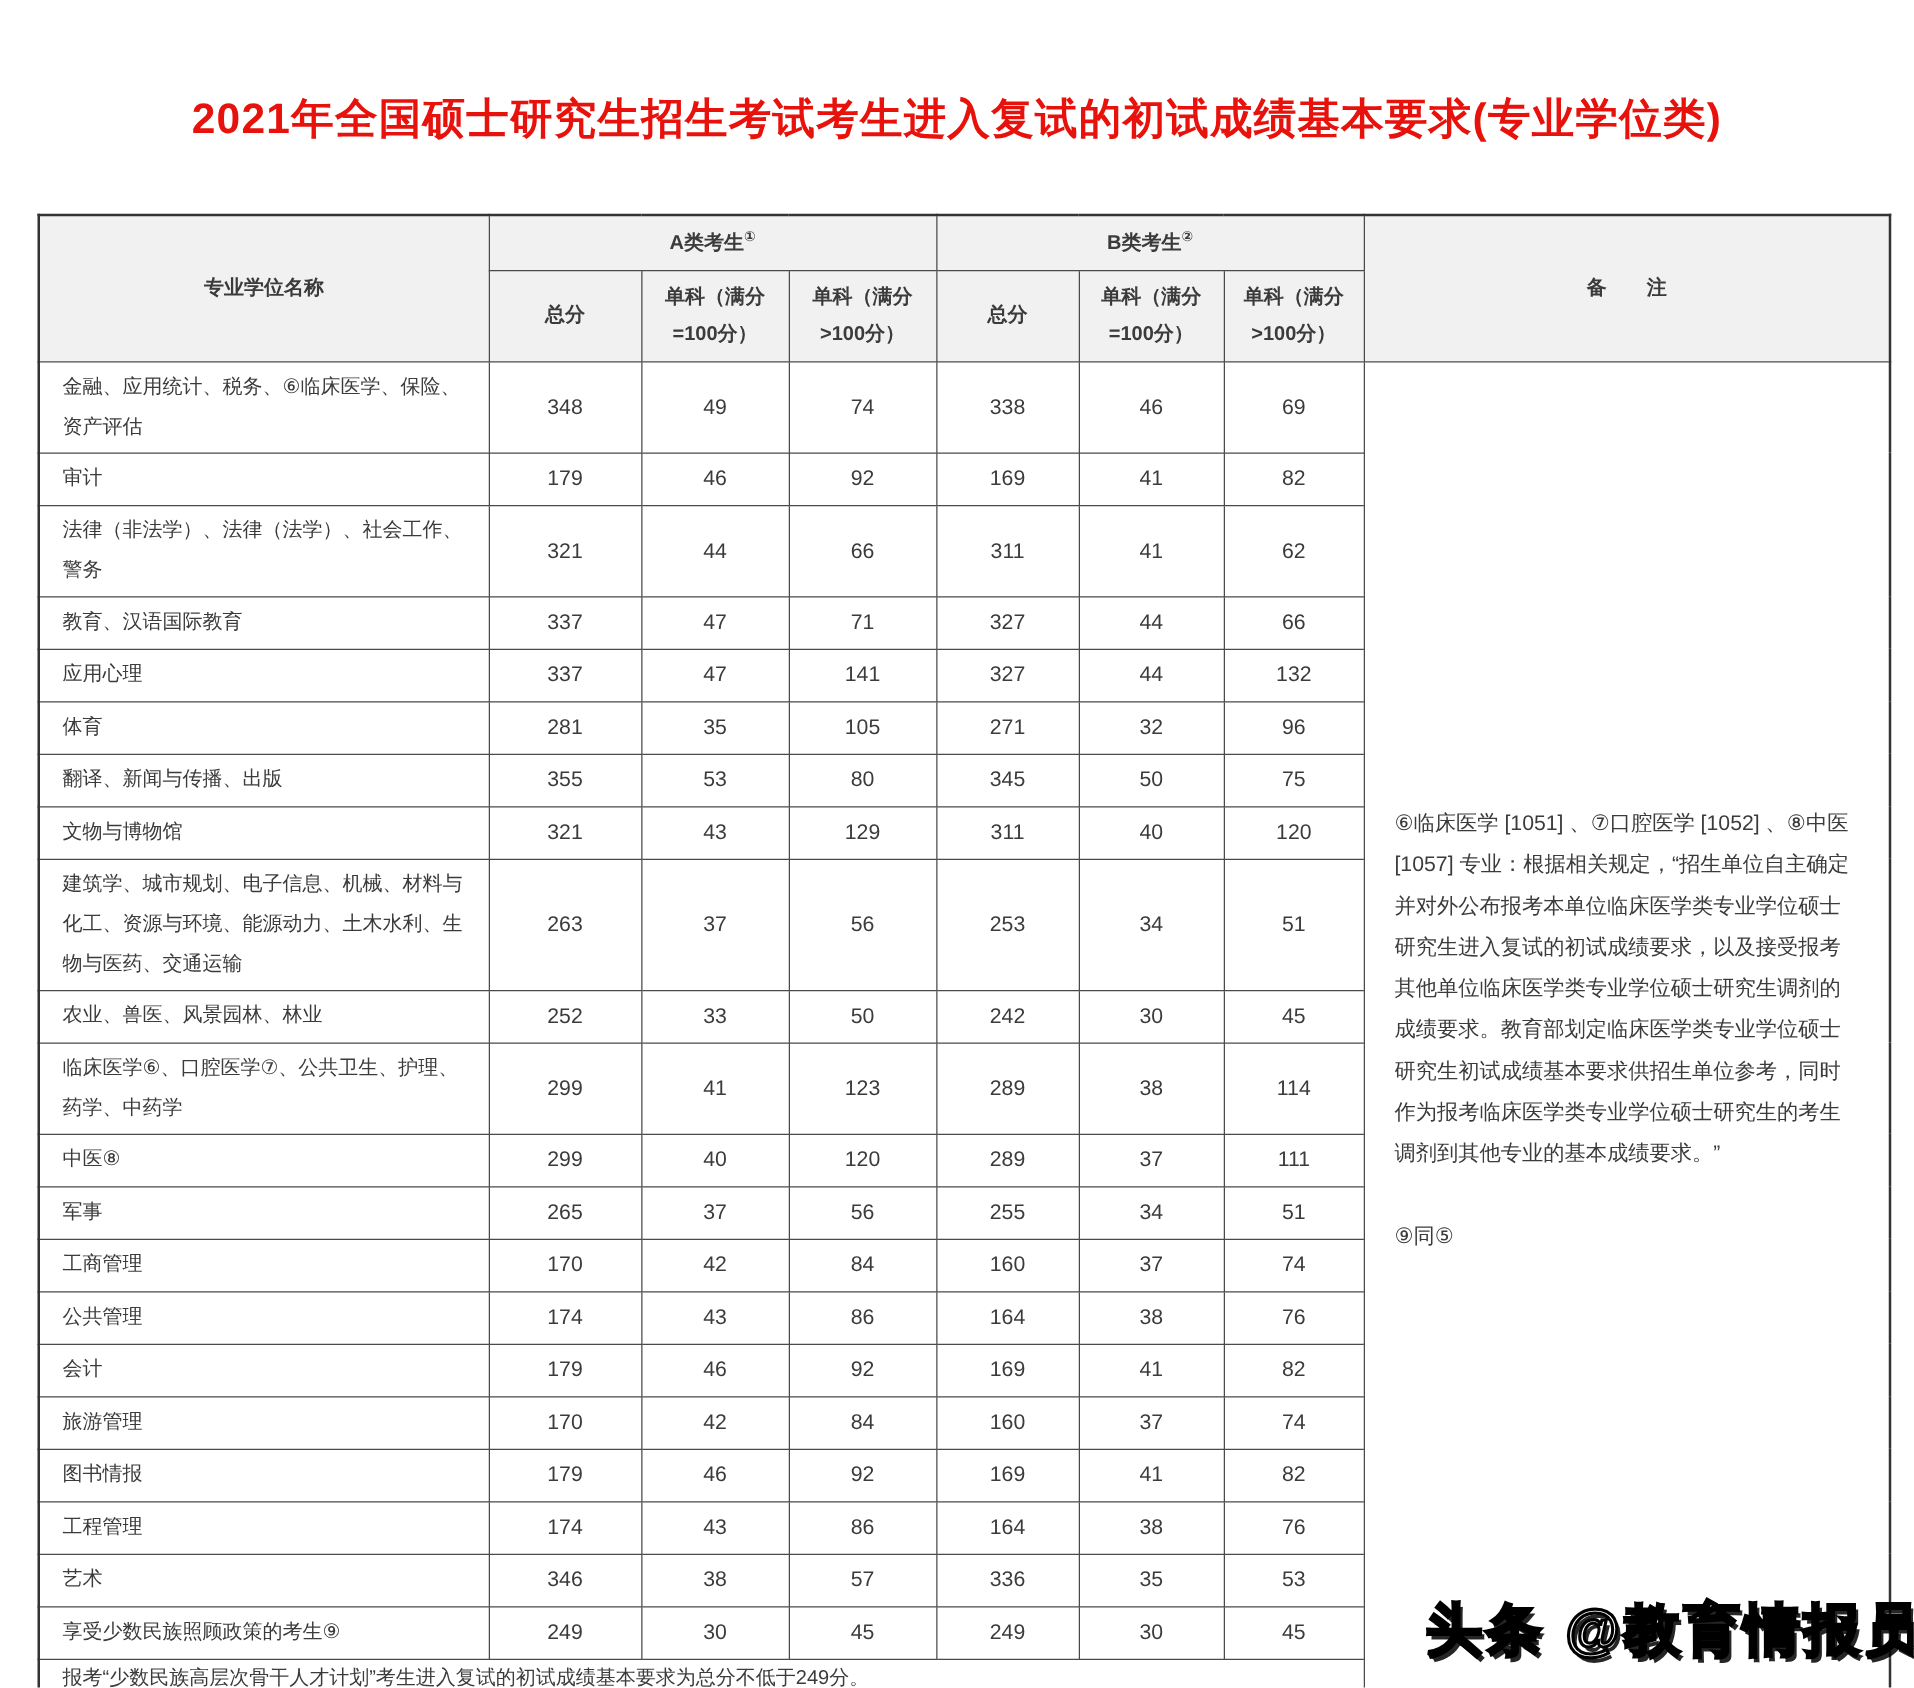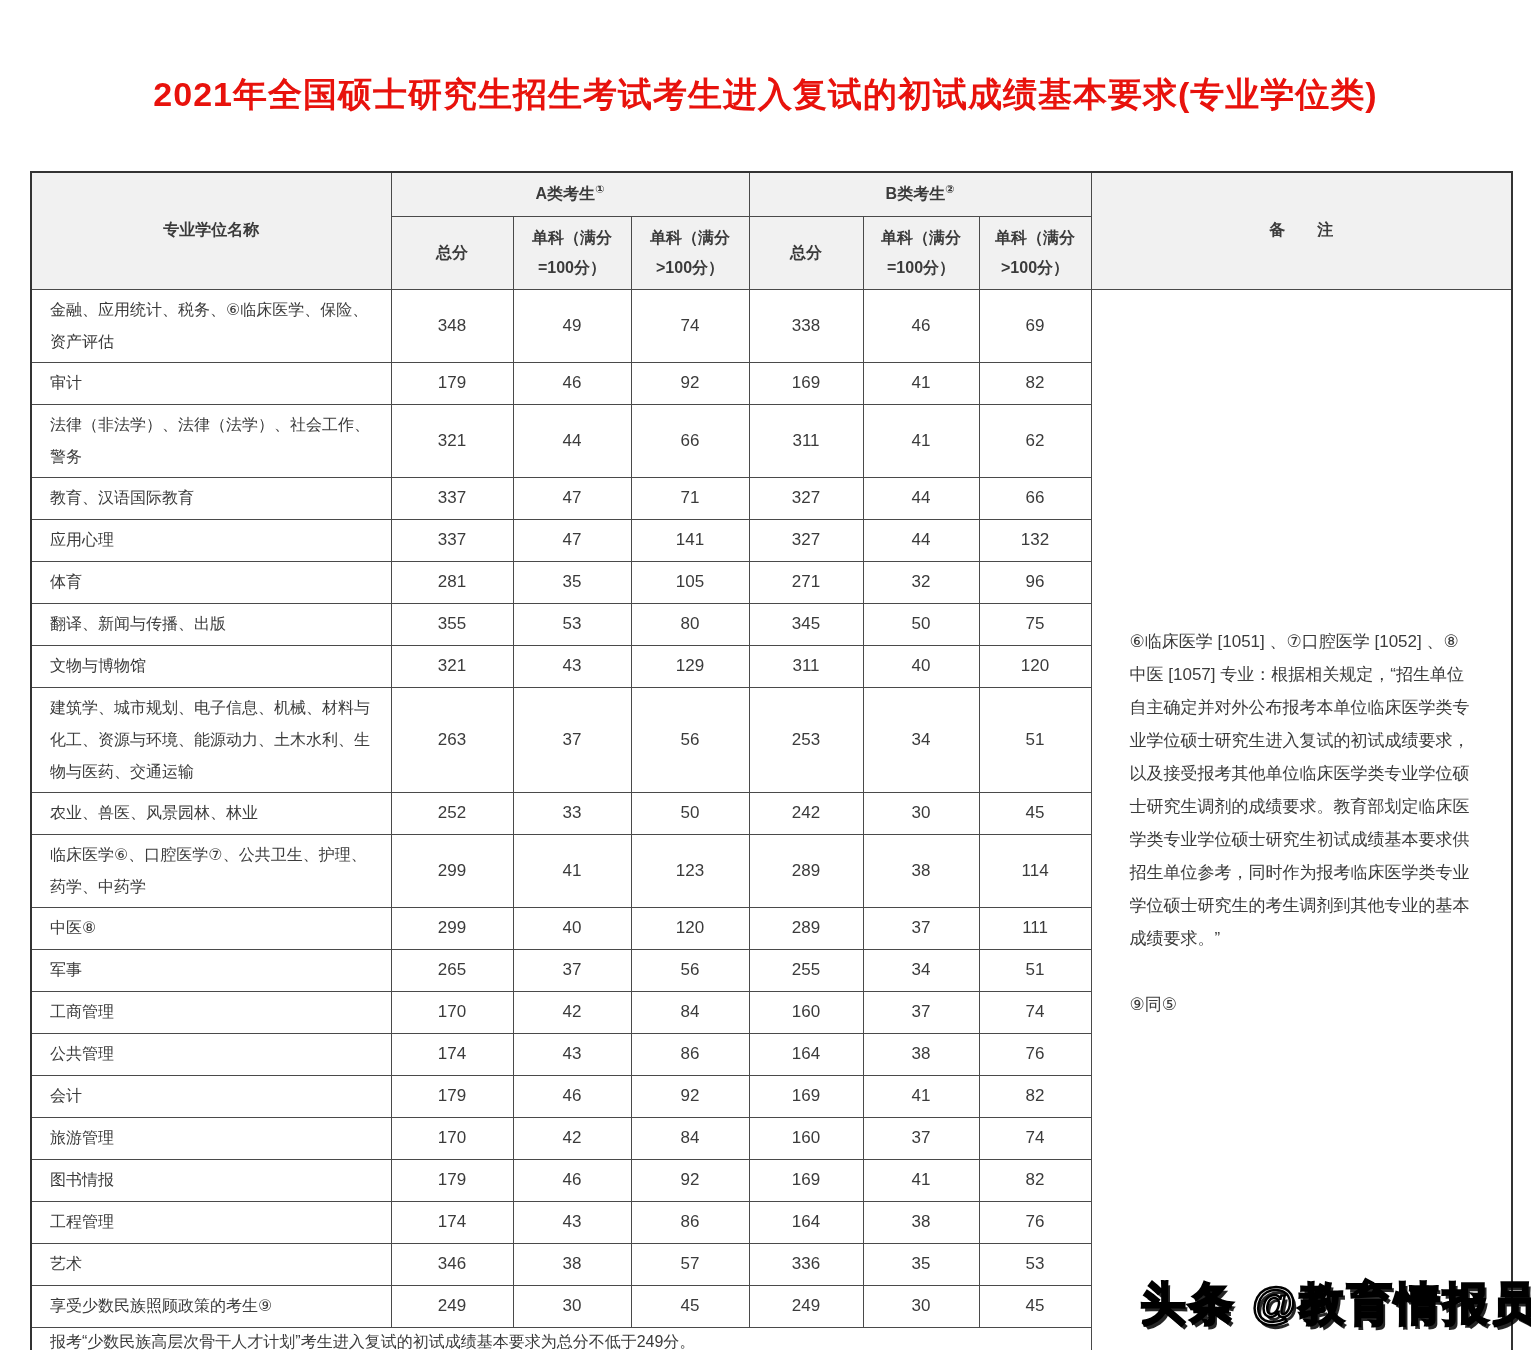--- a/index.html
+++ b/index.html
@@ -29,21 +29,21 @@
   thead sup{font-size:11px;vertical-align:super;line-height:0;}
   td.name{
     font-size:16px;text-align:left;vertical-align:middle;
     padding:4px 10px 4px 18px;line-height:32px;
   }
   td.num{font-size:17px;text-align:center;vertical-align:middle;padding:0;}
   td.remark{
     background:#fff;vertical-align:middle;text-align:left;
     padding:0 22px;font-size:17px;line-height:33px;
   }
-  td.remark p{margin:16px;}
+  td.remark p{margin:2px;}
   td.remark p.p2{margin-top:33px;}
   td.footnote{
     font-size:16px;text-align:left;vertical-align:middle;
     padding:2px 10px 2px 18px;height:31px;
   }
   .watermark{
     position:absolute;right:-8px;bottom:16px;
     font-size:45px;font-weight:bold;letter-spacing:3px;white-space:nowrap;
     color:#ffffff;-webkit-text-stroke:2.5px #000;
     text-shadow:3px 4px 0 rgba(0,0,0,0.85);

